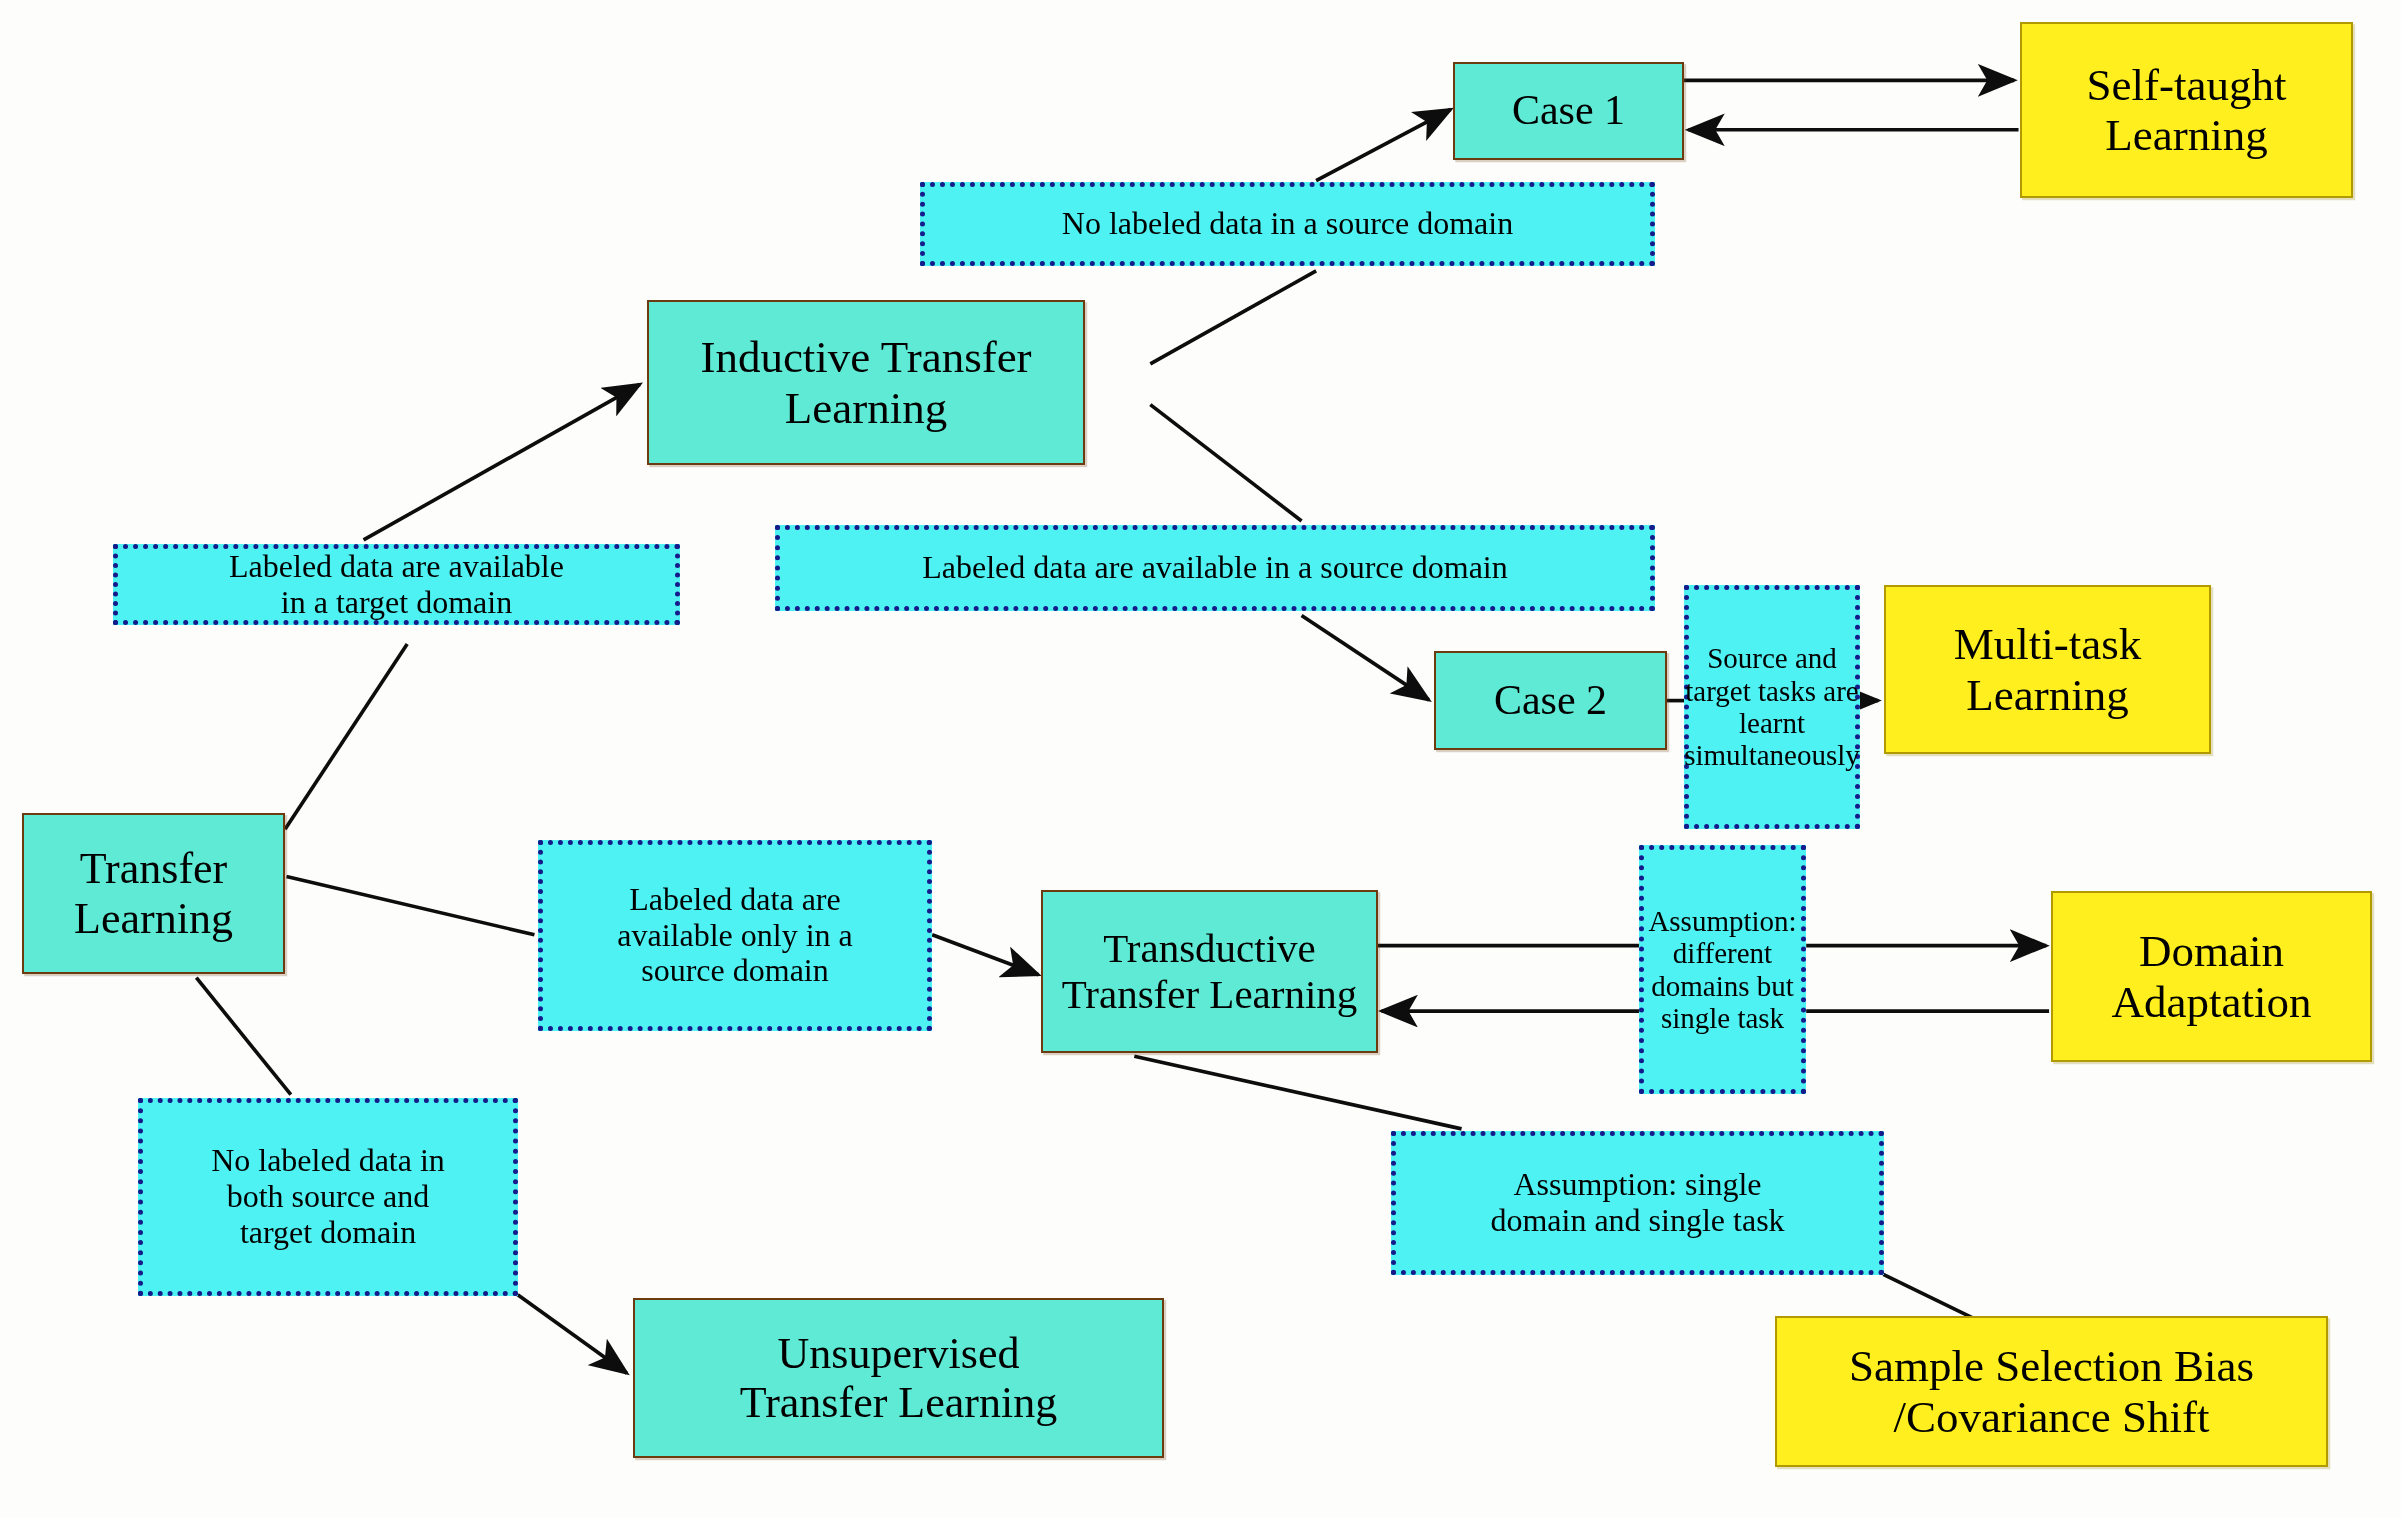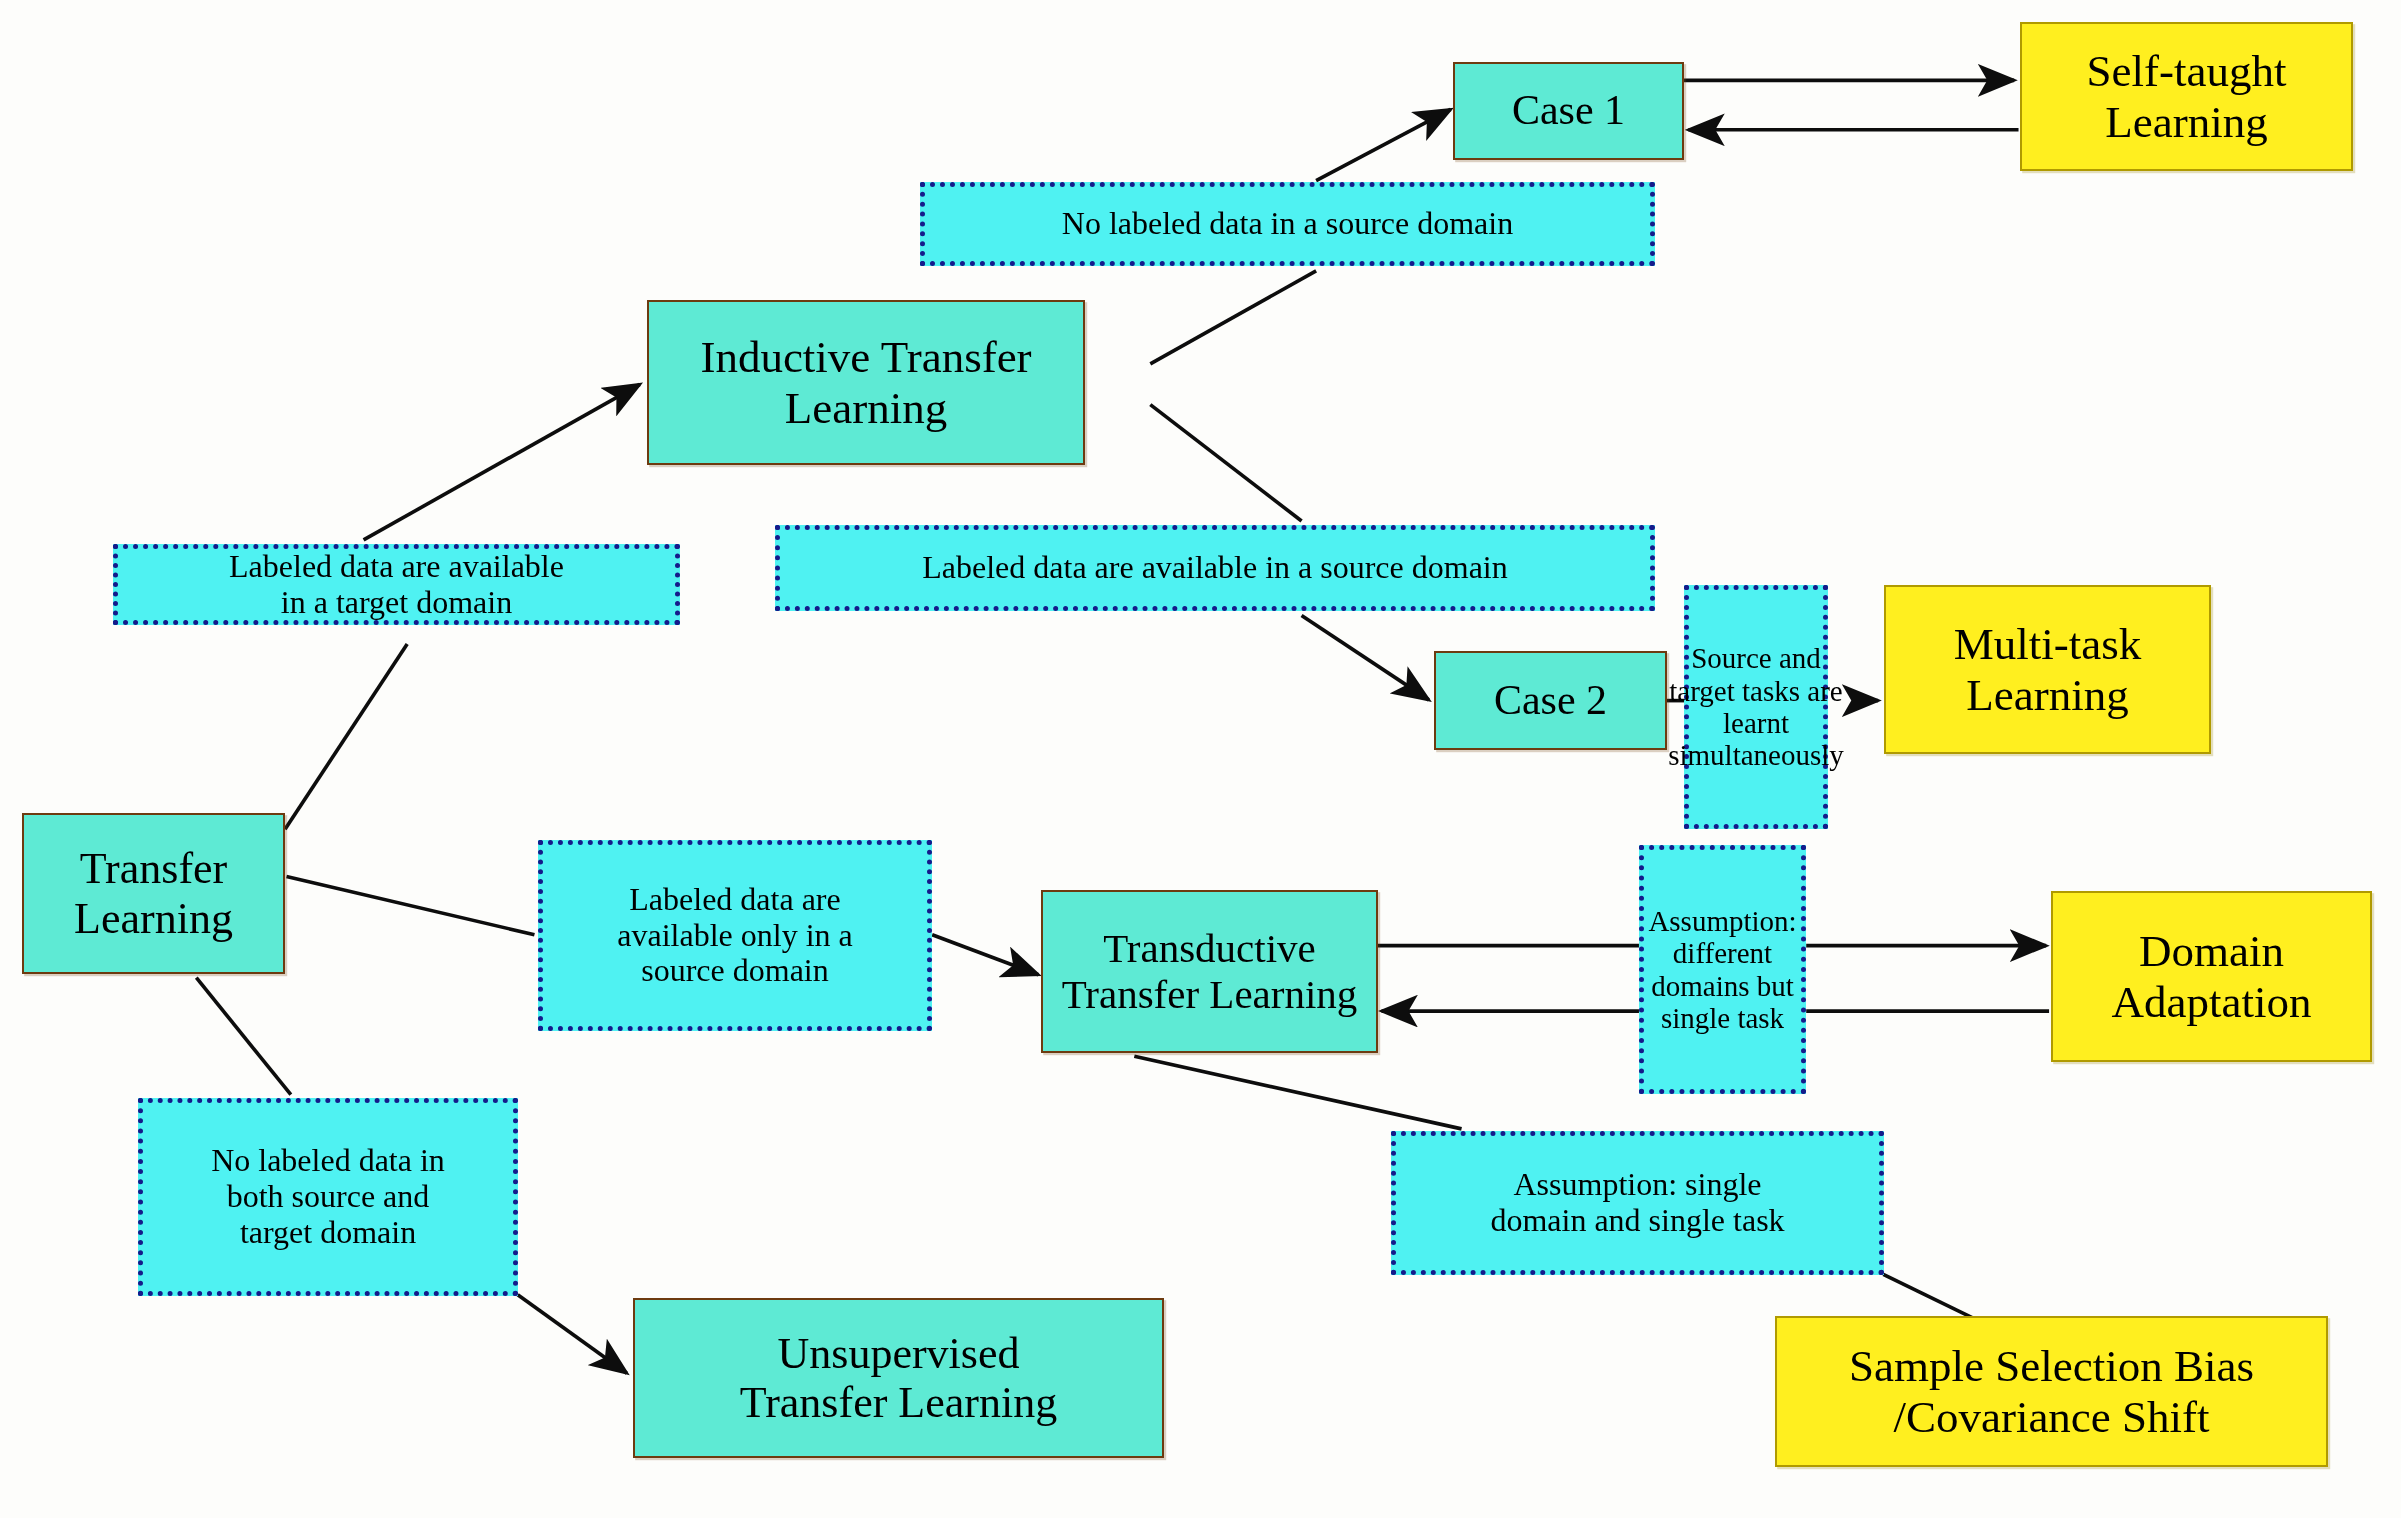--- a/index.html
+++ b/index.html
@@ -118,40 +118,40 @@
   <div class="node orange" style="left:1453px; top:62px; width:231px; height:98px; font-size:42px;">Case 1</div>
 
   <div class="node orange" style="left:1434px; top:651px; width:233px; height:99px; font-size:42px;">Case 2</div>
 
   <div class="node orange" style="left:1041px; top:890px; width:337px; height:163px; font-size:41px;">Transductive
 Transfer Learning</div>
 
   <div class="node orange" style="left:633px; top:1298px; width:531px; height:160px; font-size:44px;">Unsupervised
 Transfer Learning</div>
 
-  <div class="node yellow" style="left:2020px; top:22px; width:333px; height:149px; font-size:45px;">Self-taught
+  <div class="node yellow" style="left:2020px; top:22px; width:333px; height:176px; font-size:45px;">Self-taught
 Learning</div>
 
   <div class="node yellow" style="left:1884px; top:585px; width:327px; height:169px; font-size:45px;">Multi-task
 Learning</div>
 
   <div class="node yellow" style="left:2051px; top:891px; width:321px; height:171px; font-size:45px;">Domain
 Adaptation</div>
 
   <div class="node yellow" style="left:1775px; top:1316px; width:553px; height:151px; font-size:45px;">Sample Selection Bias
 /Covariance Shift</div>
 
   <div class="node cyan" style="left:113px; top:544px; width:567px; height:81px; font-size:32px;">Labeled data are available
 in a target domain</div>
 
   <div class="node cyan" style="left:920px; top:182px; width:735px; height:84px; font-size:32px;">No labeled data in a source domain</div>
 
   <div class="node cyan" style="left:775px; top:525px; width:880px; height:86px; font-size:32px;">Labeled data are available in a source domain</div>
 
-  <div class="node cyan" style="left:1684px; top:585px; width:144px; height:244px; font-size:29px;">Source and
+  <div class="node cyan" style="left:1684px; top:585px; width:176px; height:244px; font-size:29px;">Source and
 target tasks are
 learnt
 simultaneously</div>
 
   <div class="node cyan" style="left:538px; top:840px; width:394px; height:191px; font-size:32px;">Labeled data are
 available only in a
 source domain</div>
 
   <div class="node cyan" style="left:1639px; top:845px; width:167px; height:249px; font-size:29px;">Assumption:
 different

